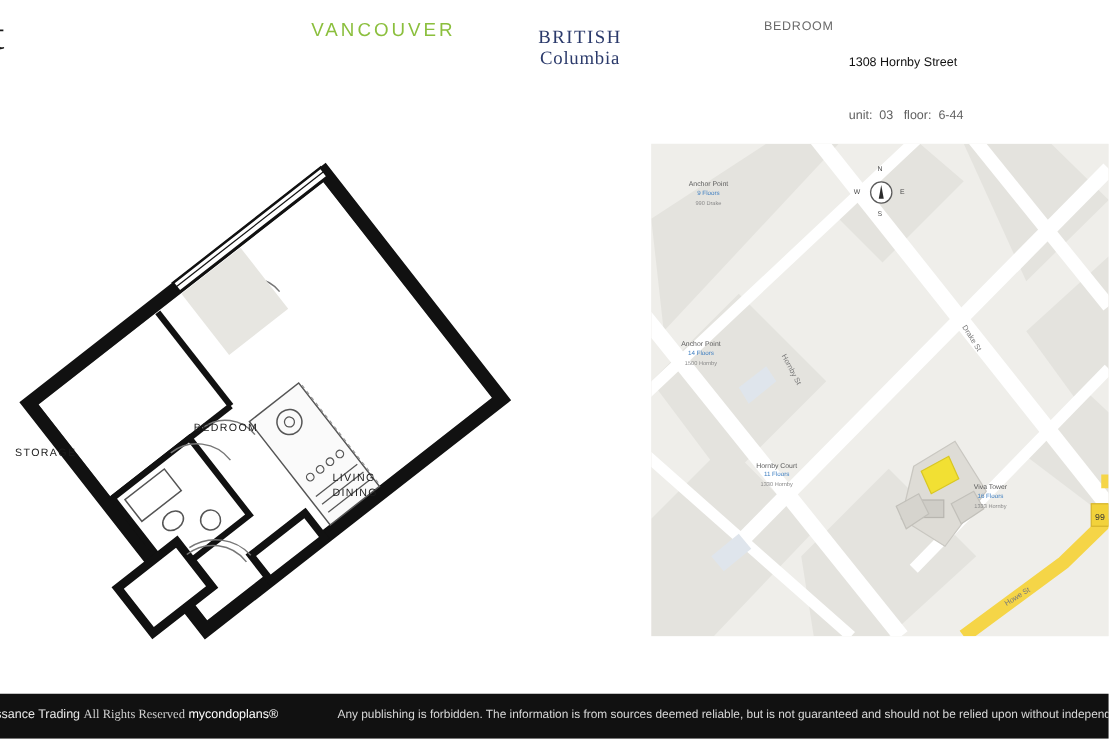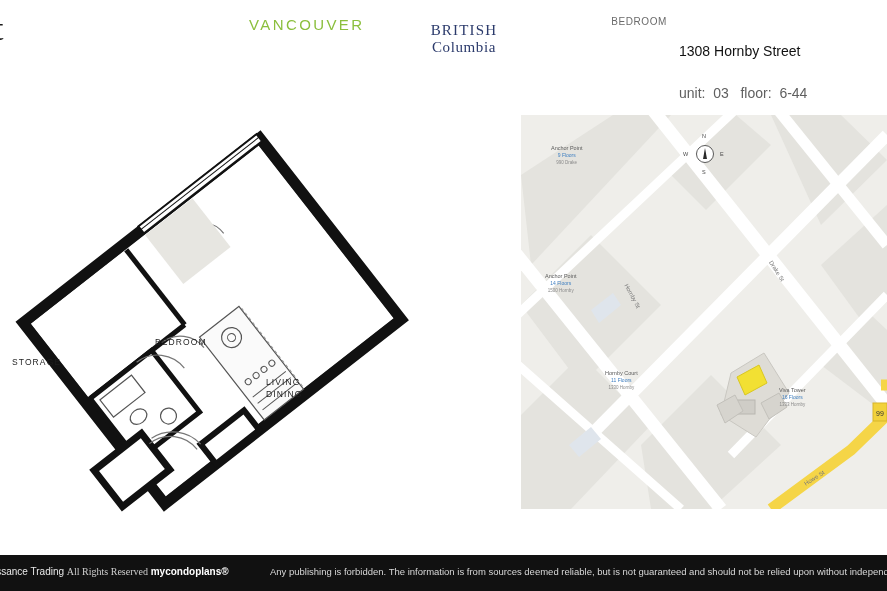--- a/index.html
+++ b/index.html
@@ -73,21 +73,21 @@
     top: 0;
     width: 66px;
     text-align: right;
     color: #6a6a6a;
     letter-spacing: 0.6px;
     font-size: 10px;
   }
   .meta-val {
     margin-left: 78px;
     color: #222;
-    font-size: 14px;
+    font-size: 10px;
     line-height: 14px;
     white-space: pre;
   }
   .meta-val .lbl { color: #5f5f5f; }
   .meta-val .strong { color: #111; }
   .address-block { top: 0; }
   .details-block { margin-top: 16px; }
   .plan-block { margin-top: 15px; }
 
   
@@ -175,21 +175,21 @@
     background: #111;
     color: #e8e8e8;
   }
   .footer-left {
     position: absolute;
     left: -6px;
     top: 11px;
     font-size: 10px;
     white-space: nowrap;
   }
-  .footer-left .brand-bold { font-weight: bold; color: #fff; }
+  .footer-left .brand-bold { font-weight: normal; color: #fff; }
   .footer-left .rights { color: #cfcfcf; font-family: Liberation Serif, serif; }
   .footer-right {
     position: absolute;
     left: 270px;
     top: 11px;
     font-size: 9.5px;
     color: #d8d8d8;
     white-space: nowrap;
   }
 </style>

